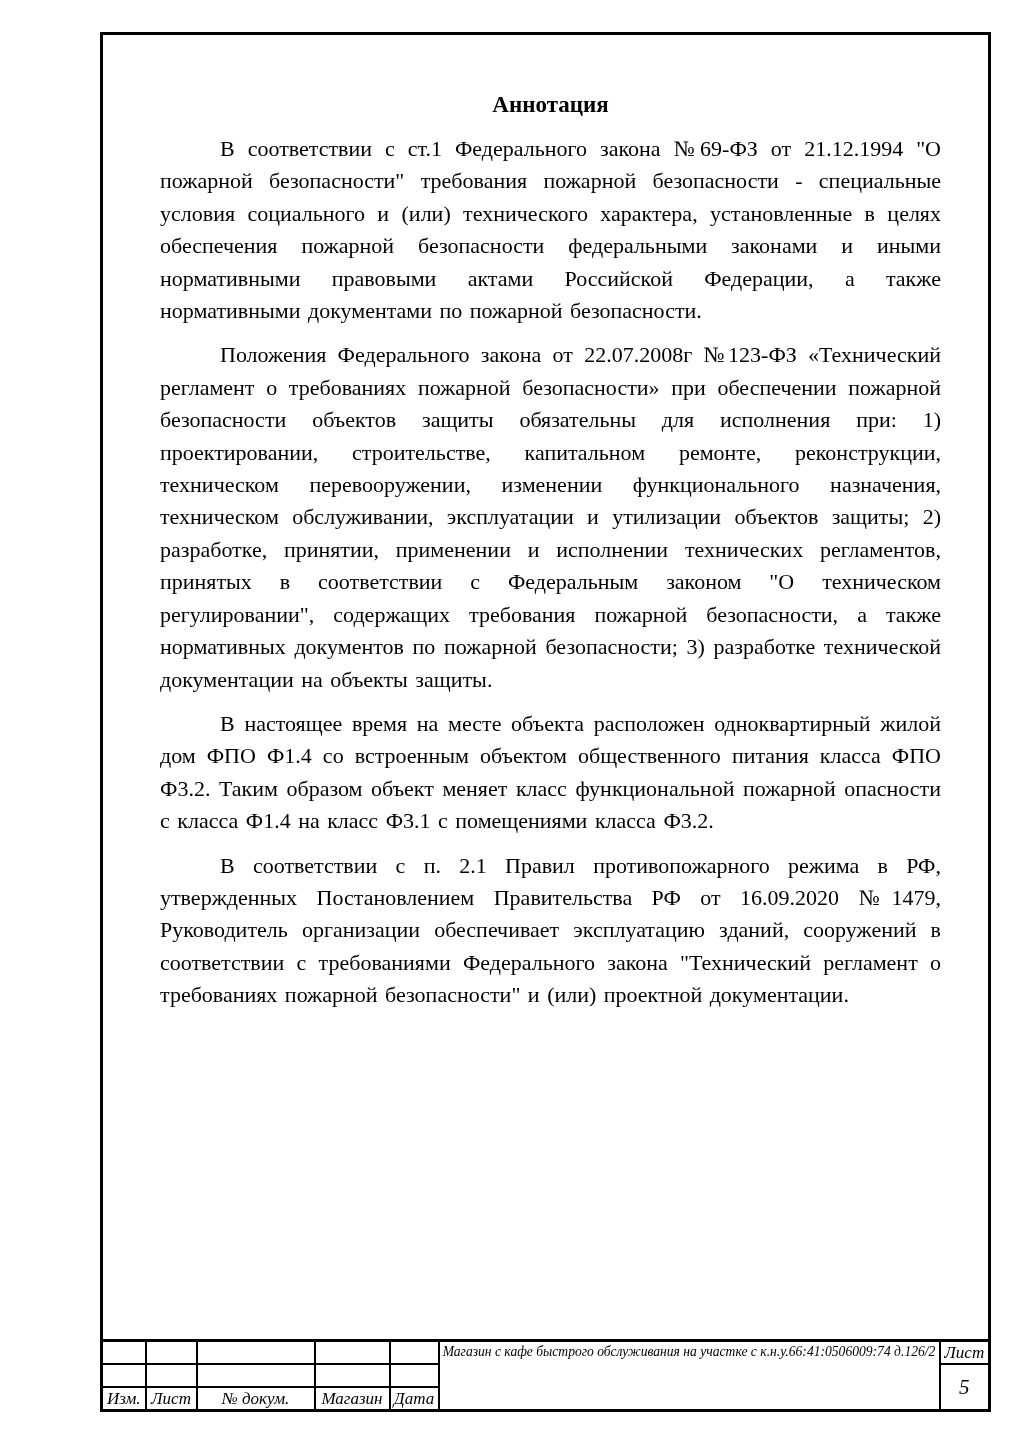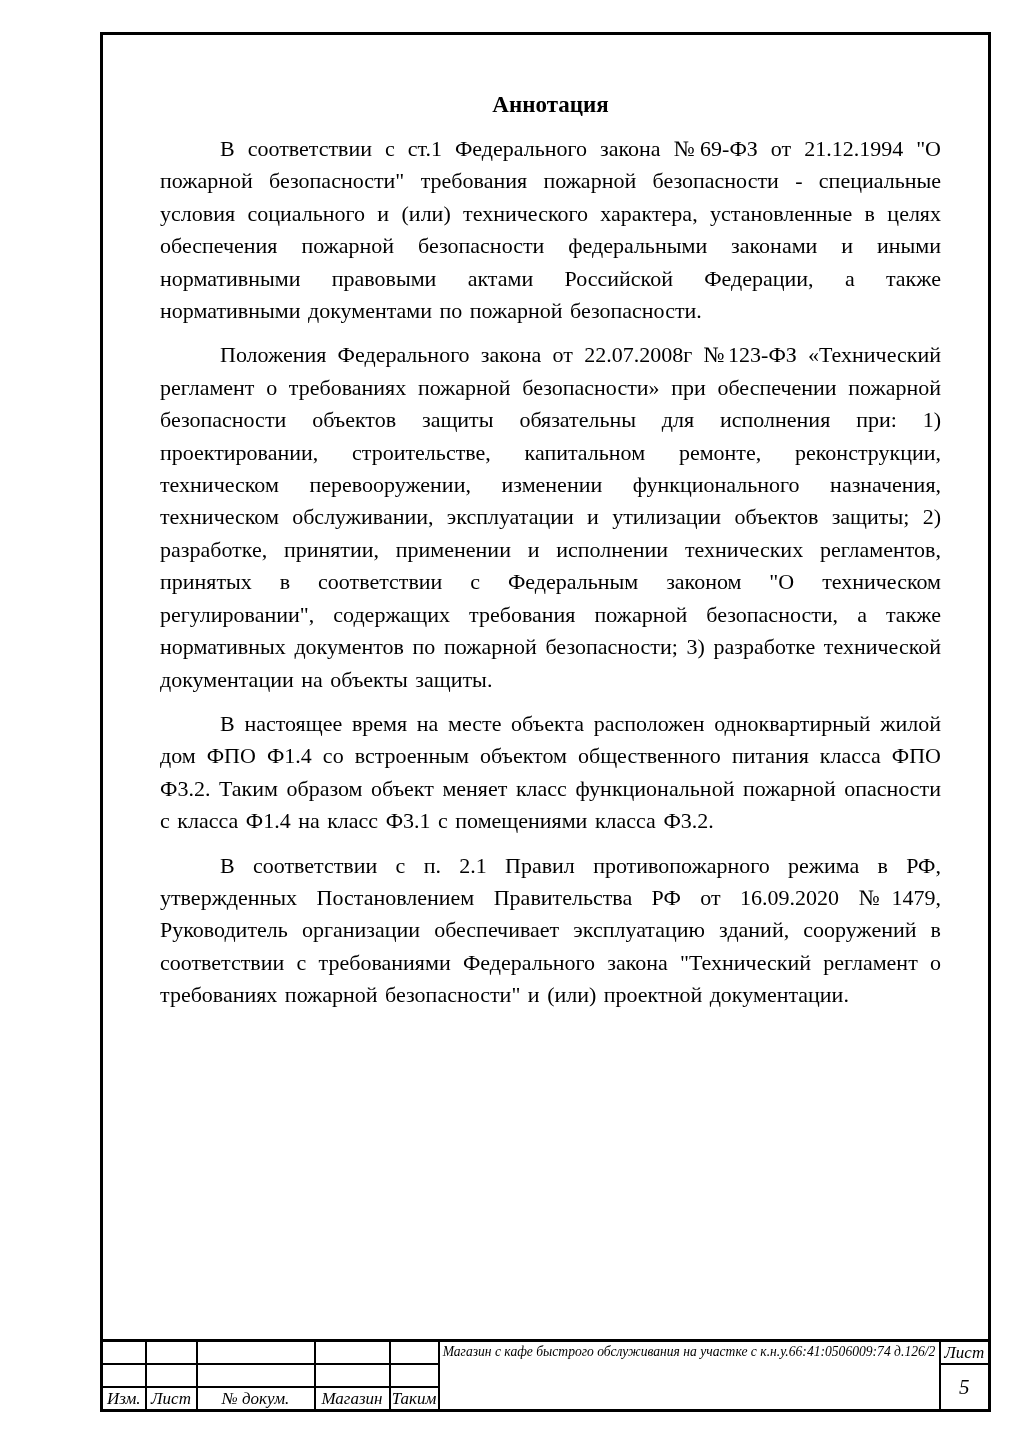--- a/index.html
+++ b/index.html
@@ -127,19 +127,19 @@
         <td></td>
         <td></td>
         <td></td>
         <td class="sheet-number-cell" rowspan="2">5</td>
       </tr>
       <tr>
         <td class="label-cell">Изм.</td>
         <td class="label-cell">Лист</td>
         <td class="label-cell">№ докум.</td>
         <td class="label-cell">Магазин</td>
-        <td class="label-cell">Таким</td>
+        <td class="label-cell">Дата</td>
       </tr>
     </tbody>
       </table>
 
   </div>
 </div>
 
 </body></html>

